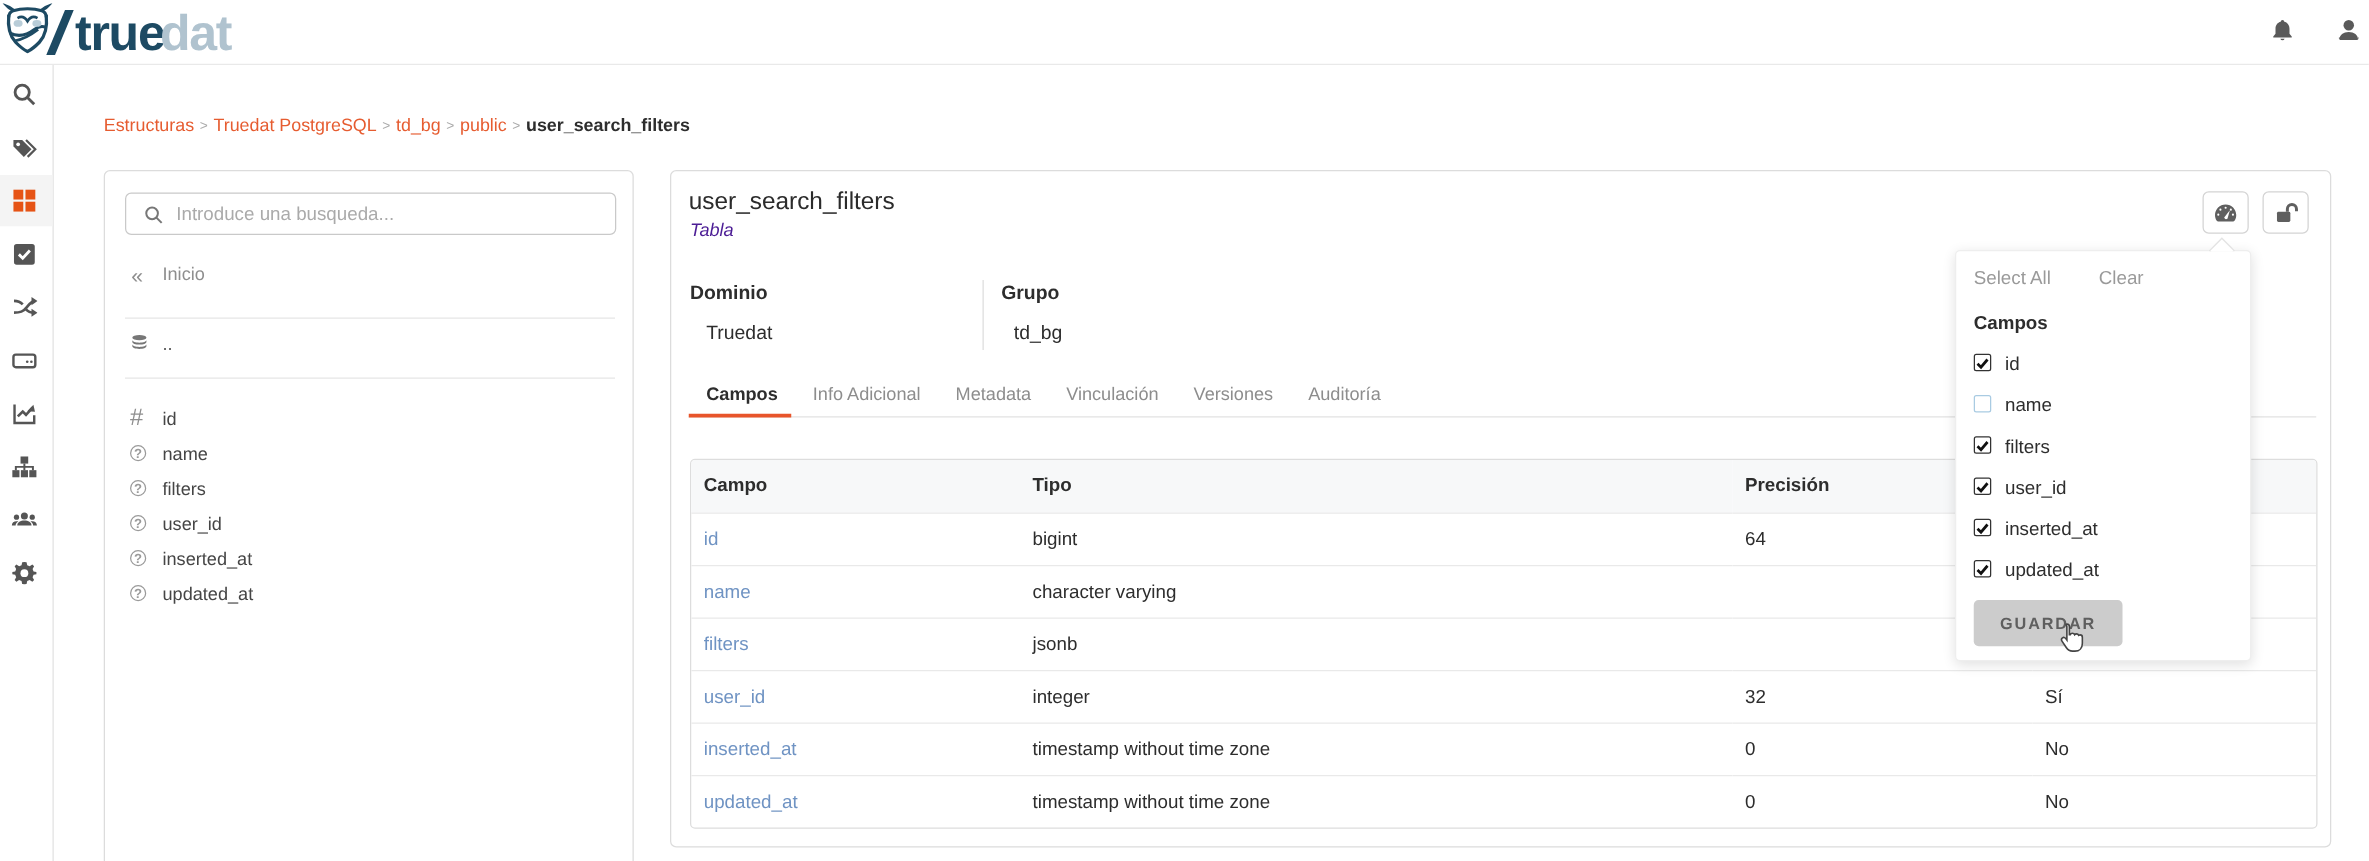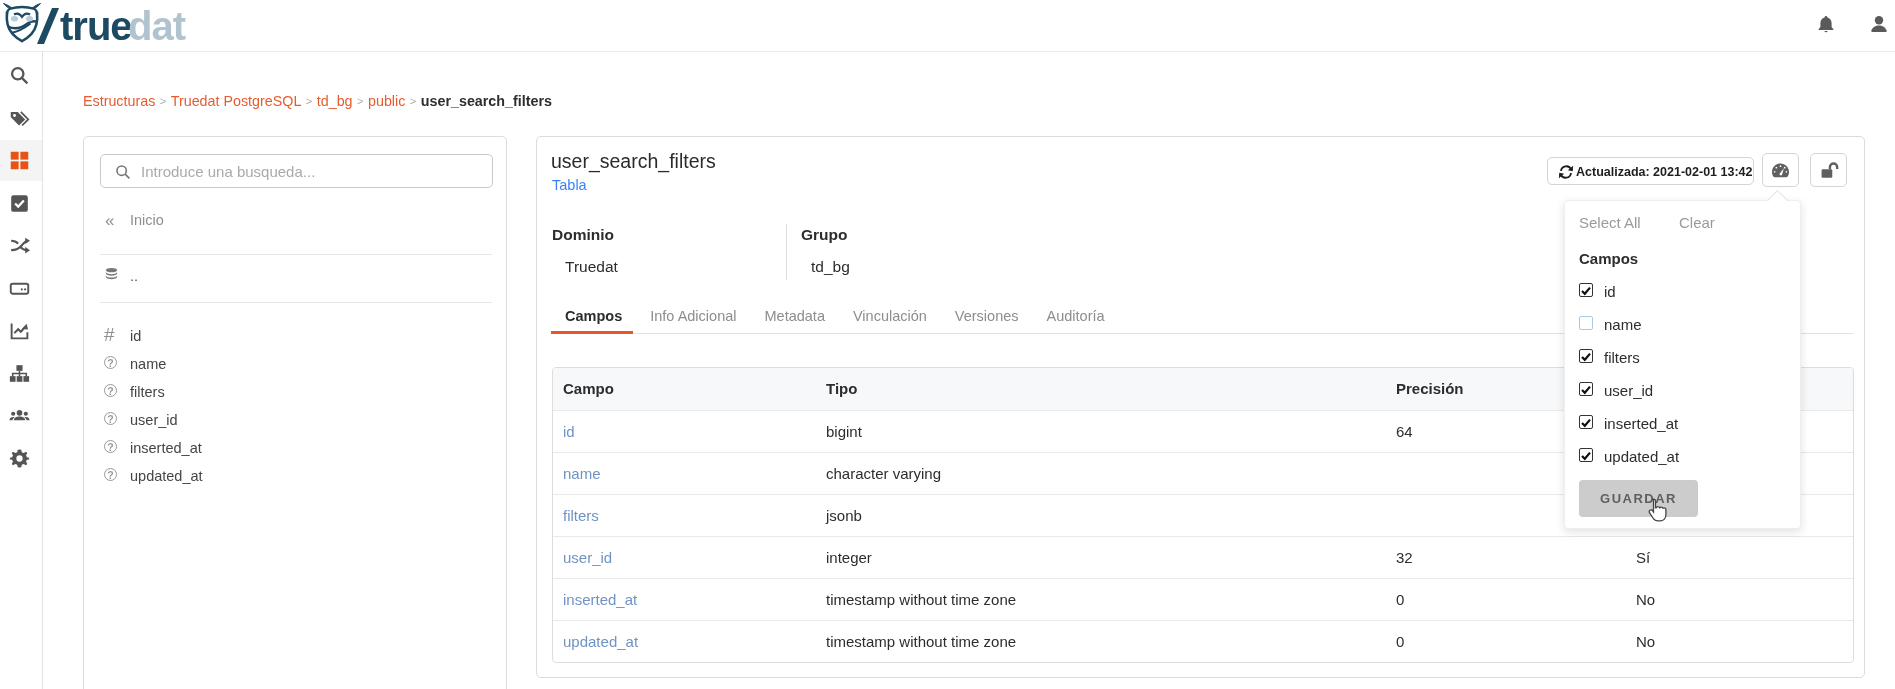--- a/index.html
+++ b/index.html
@@ -31,21 +31,21 @@
 #searchbox { position:absolute; left:16px; top:17px; width:393px; height:34px;
   border:1px solid #c9c9c9; border-radius:5px; }
 #searchbox .ph { position:absolute; left:40px; top:8px; font-size:15px; color:#aaa; }
 .lp-label { position:absolute; left:46px; font-size:14.5px; color:#454545; }
 .lp-div { position:absolute; left:16px; width:392px; border-top:1px solid #e6e6e6; }
 .qmark { position:absolute; left:20px; width:13px; height:13px; border:1.5px solid #9a9a9a;
   border-radius:50%; color:#9a9a9a; font-size:10.5px; font-weight:bold; text-align:center; line-height:12px; }
 
 
 #title { position:absolute; left:14px; top:13px; font-size:19.5px; color:#2b2b2b; }
-#subtitle { position:absolute; left:15px; top:40px; font-size:14.5px; color:#3b82f6; }
+#subtitle { position:absolute; left:15px; top:40px; font-size:14.5px; color:#4c1d95;font-style:italic; }
 .gh { position:absolute; top:89px; font-size:15.5px; font-weight:bold; color:#2d2d2d; }
 .gv { position:absolute; top:121px; font-size:15.5px; color:#2d2d2d; }
 #vdiv { position:absolute; left:249px; top:87px; width:1px; height:56px; background:#ddd; }
 
 
 .btn { position:absolute; background:#fff; border:1px solid #d4d4d4; border-radius:5px; }
 #btn-upd { left:1010px; top:20px; width:207px; height:28px; }
 #btn-upd span { position:absolute; left:28px; top:7px; white-space:nowrap; font-size:12.5px; font-weight:bold; color:#1e1e1e; }
 #btn-gauge { left:1225px; top:16px; width:37px; height:34px; }
 #btn-lock { left:1273px; top:16px; width:37px; height:34px; }
@@ -221,29 +221,20 @@
 
 <div id="maincard">
   <div id="title">user_search_filters</div>
   <div id="subtitle">Tabla</div>
   <div class="gh" style="left:15px;">Dominio</div>
   <div class="gv" style="left:28px;">Truedat</div>
   <div id="vdiv"></div>
   <div class="gh" style="left:264px;">Grupo</div>
   <div class="gv" style="left:274px;">td_bg</div>
 
-  <div class="btn" id="btn-upd">
-    <svg width="16" height="16" viewBox="0 0 24 24" style="position:absolute;left:10px;top:6px">
-      <path fill="none" stroke="#1e1e1e" stroke-width="2.8" d="M4.5 10.5 A8 8 0 0 1 19.8 8.2"></path>
-      <path fill="#1e1e1e" d="M22.6 2.8 L22.2 11 L14.8 9.4 Z"></path>
-      <path fill="none" stroke="#1e1e1e" stroke-width="2.8" d="M19.5 13.5 A8 8 0 0 1 4.2 15.8"></path>
-      <path fill="#1e1e1e" d="M1.4 21.2 L1.8 13 L9.2 14.6 Z"></path>
-    </svg>
-    <span>Actualizada: 2021-02-01 13:42</span>
-  </div>
   <div class="btn" id="btn-gauge">
     <svg width="19" height="17" viewBox="0 0 24 22" style="position:absolute;left:8px;top:8px">
       <path fill="#5f5f5f" d="M12 2 C5.9 2 1 6.9 1 13 C1 15.2 1.6 17.2 2.8 18.9 C3.1 19.4 3.7 19.7 4.3 19.7 L19.7 19.7 C20.3 19.7 20.9 19.4 21.2 18.9 C22.4 17.2 23 15.2 23 13 C23 6.9 18.1 2 12 2 Z"></path>
       <circle cx="12" cy="5.4" r="1.1" fill="#fff"></circle>
         <circle cx="6.6" cy="7.4" r="1.1" fill="#fff"></circle>
       <circle cx="17.4" cy="7.4" r="1.1" fill="#fff"></circle>
         <circle cx="4.4" cy="12.6" r="1.1" fill="#fff"></circle>
       <circle cx="19.6" cy="12.6" r="1.1" fill="#fff"></circle>
       <path fill="#fff" d="M10.5 15.5 A2.4 2.4 0 0 0 13.9 16.9 L16.4 8 Z"></path>
     </svg>

